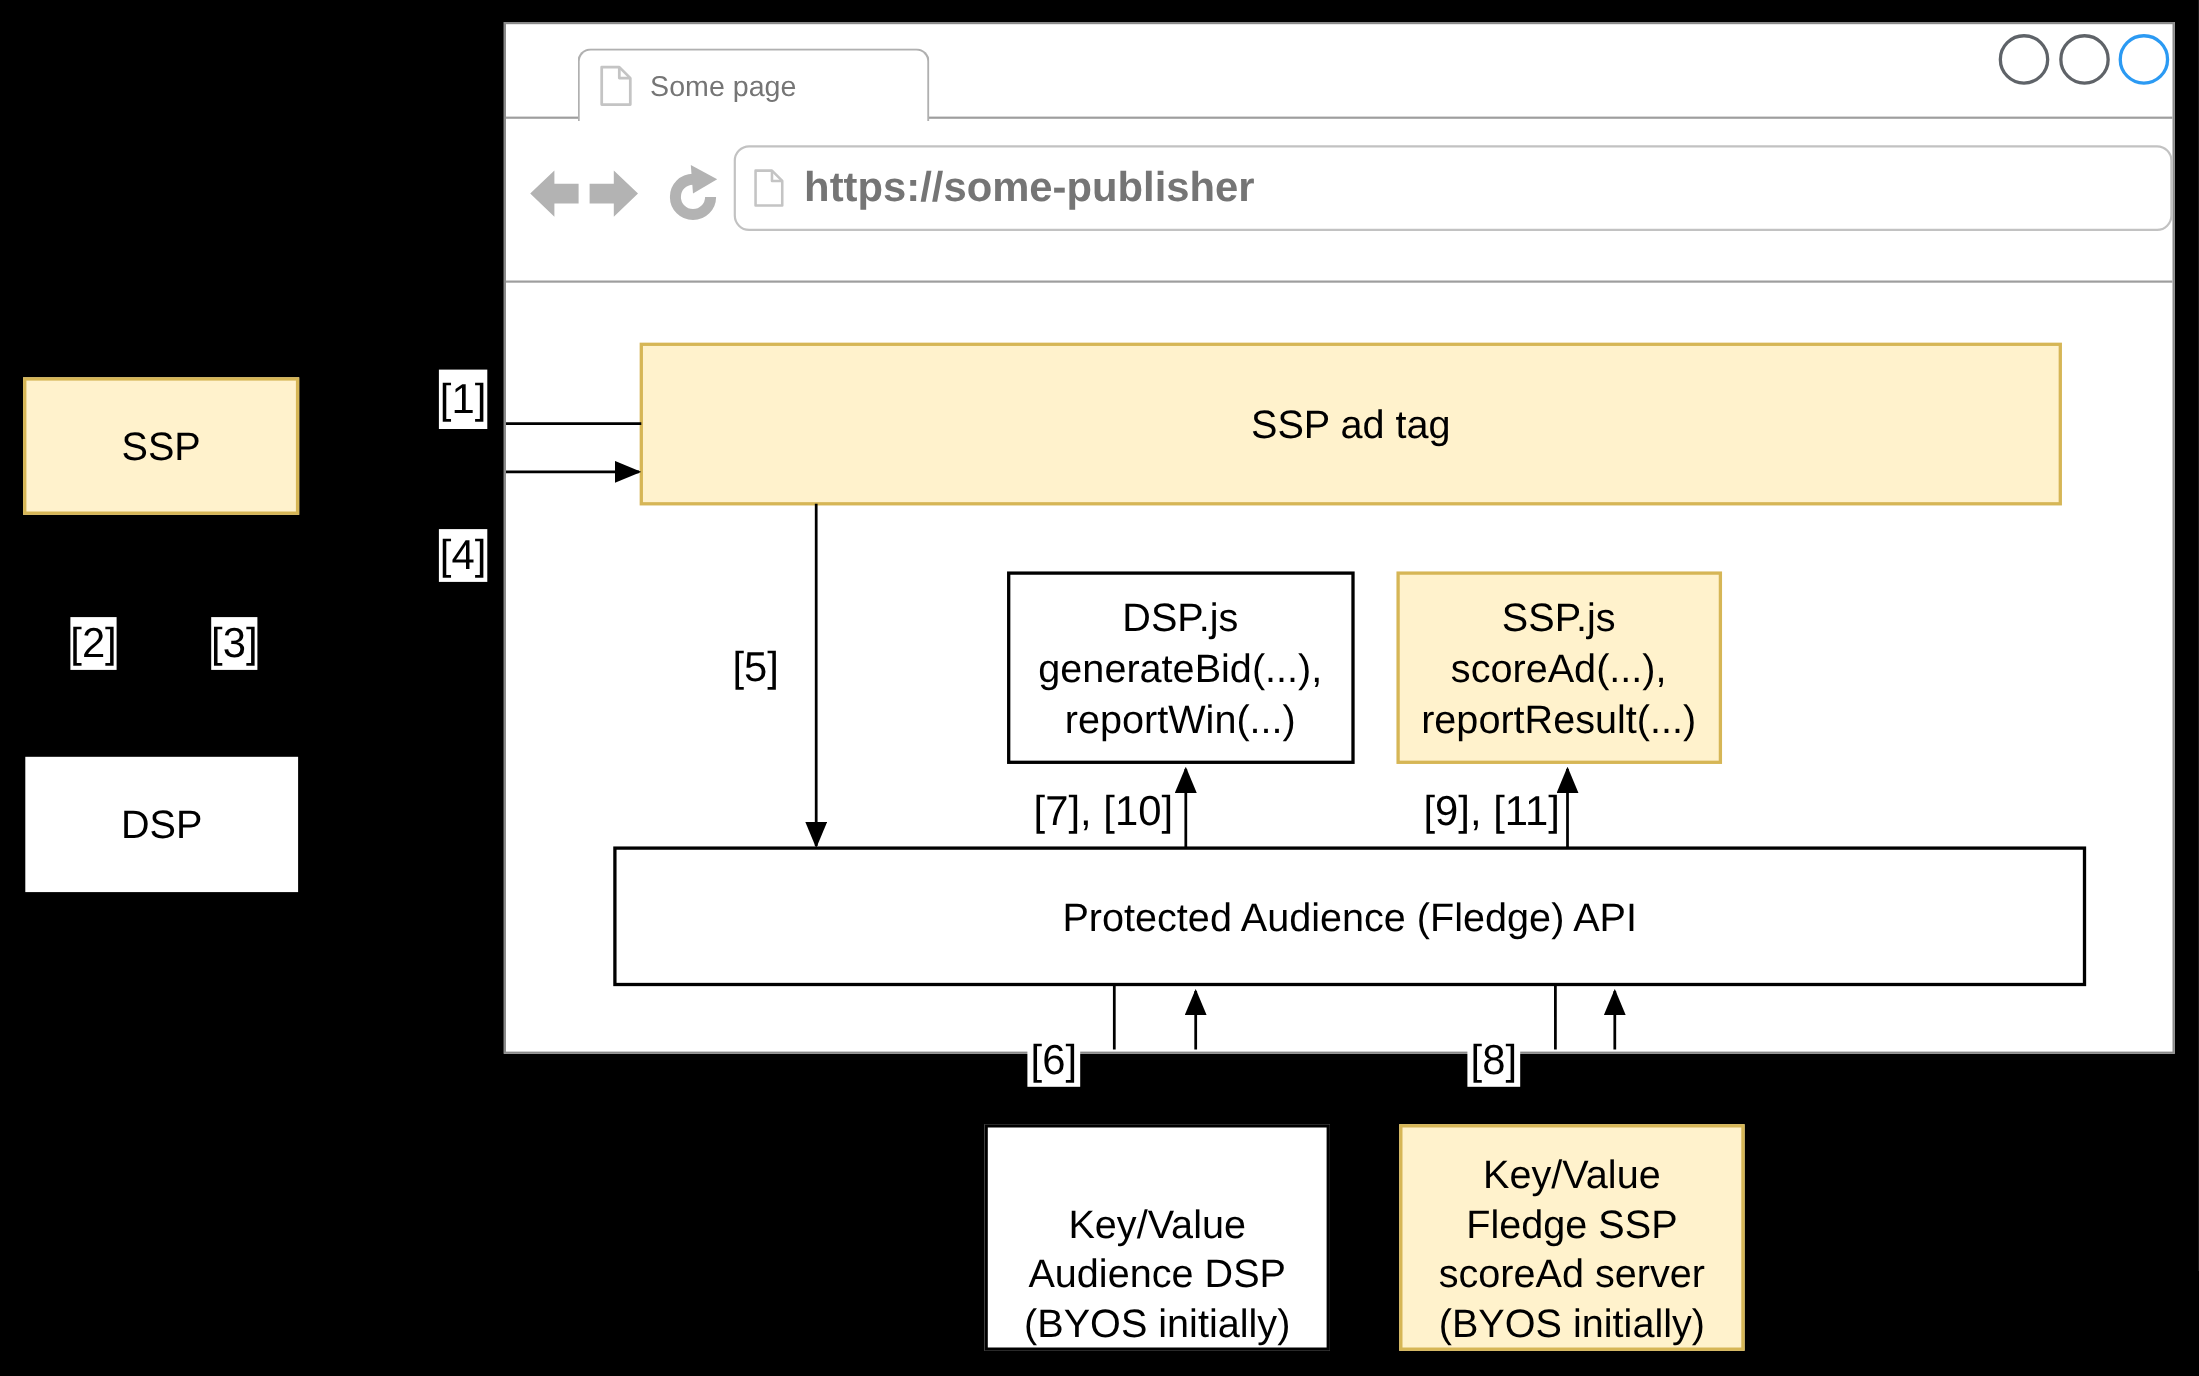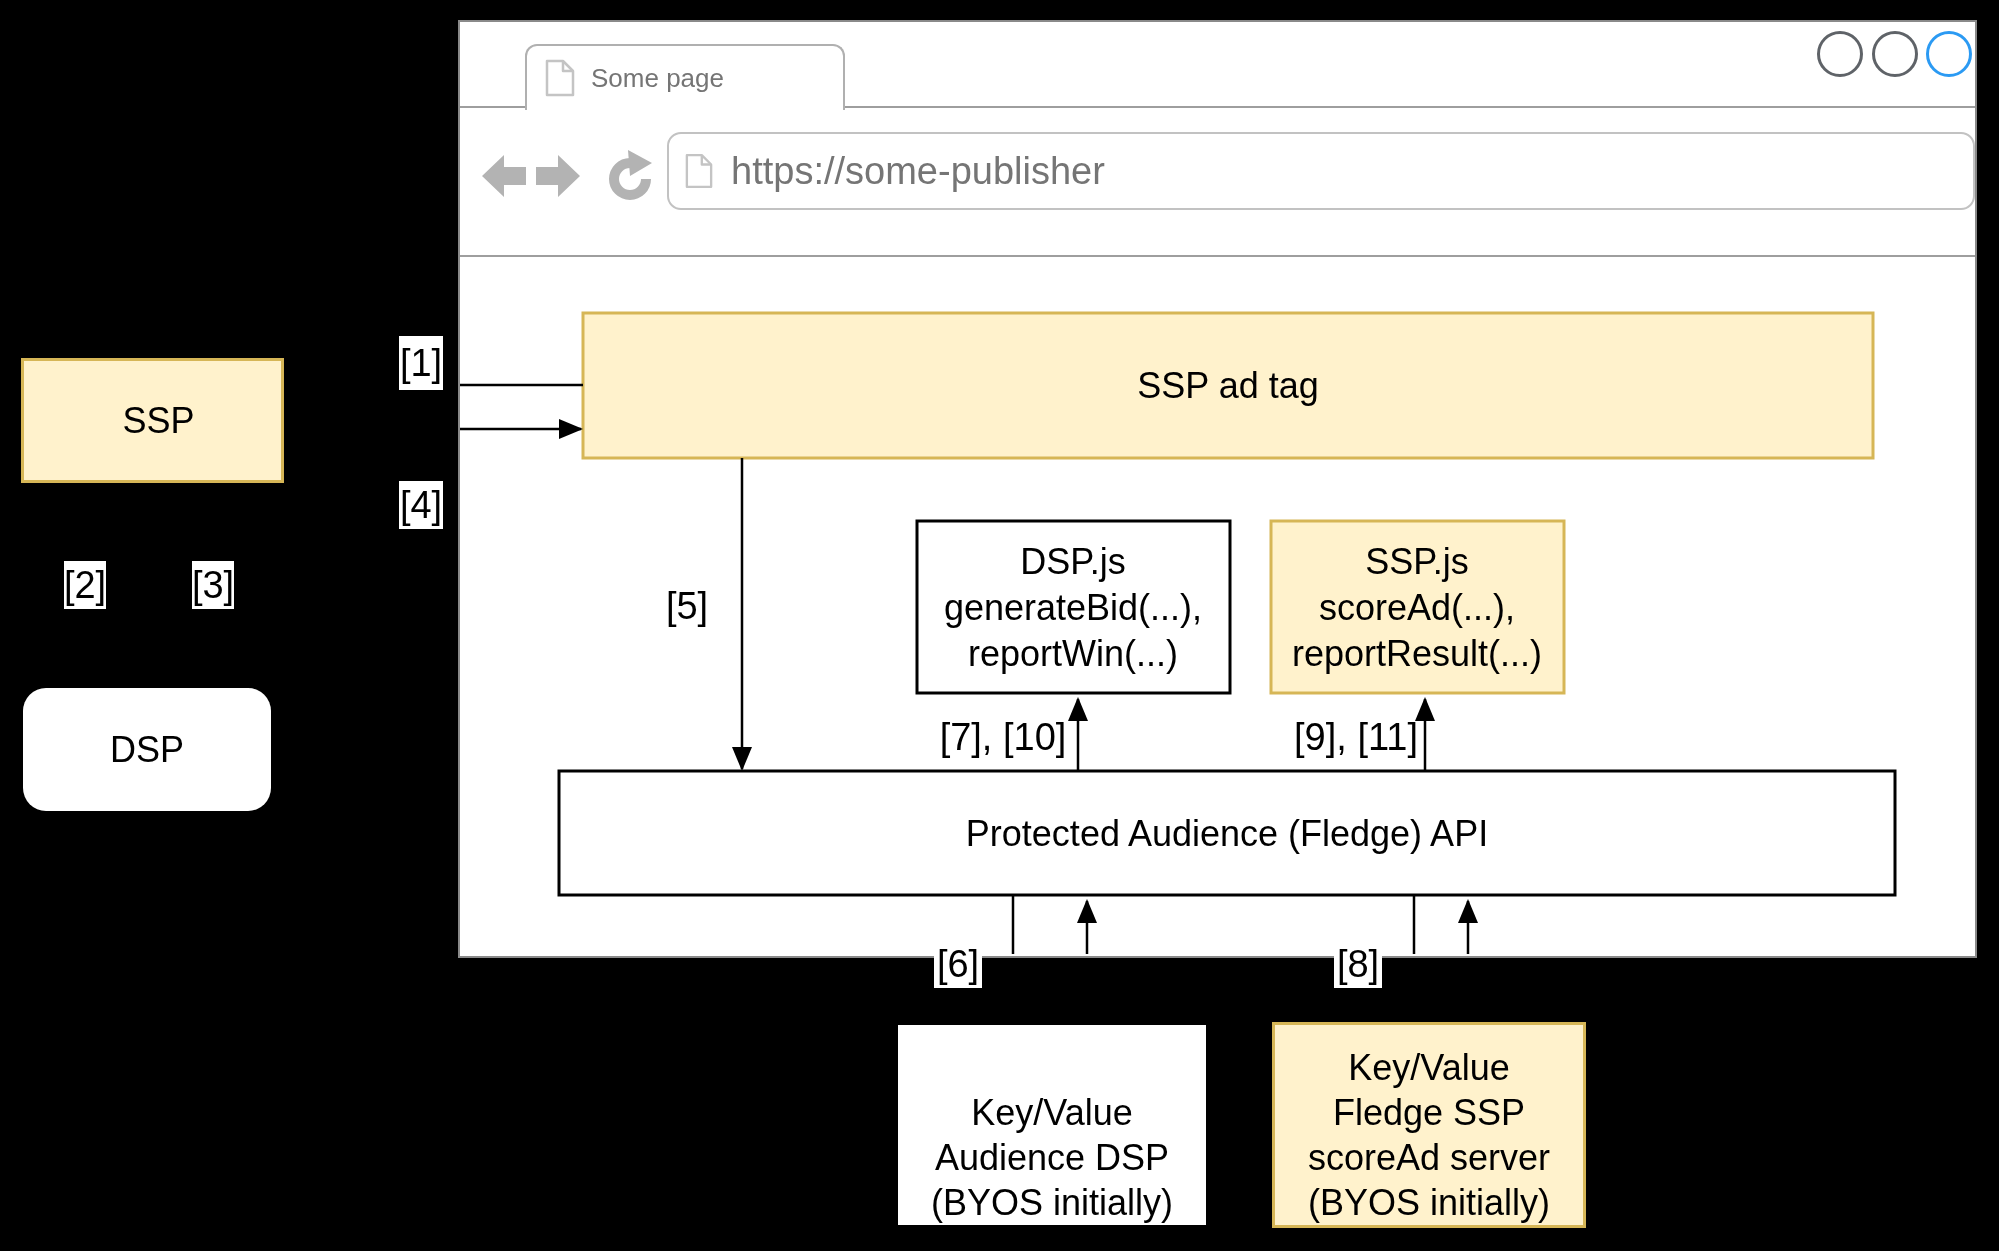--- a/index.html
+++ b/index.html
@@ -23,32 +23,32 @@
   .tab{
     left:65px;top:22px;width:298px;height:64px;background:#fff;
     border:2px solid #b0b0b0;border-bottom:none;border-radius:12px 12px 0 0;
     display:flex;align-items:center;padding-left:18px;gap:16px;z-index:2;
   }
   .tab-title{font-size:26px;color:#757575;white-space:nowrap;}
   .urlbar{
     left:207px;top:110px;width:1288px;height:74px;border:2px solid #c2c2c2;border-radius:14px;
     display:flex;align-items:center;padding-left:16px;gap:18px;background:#fff;
   }
-  .url-text{font-size:38px;color:#757575;white-space:nowrap;}
+  .url-text{font-size:38px;color:#757575;white-space:nowrap;font-weight:bold;}
   .navicon{top:131px;}
   
   .node{
     display:flex;align-items:center;justify-content:center;text-align:center;
     font-size:36px;line-height:45px;z-index:2;
   }
   .yellow{background:#FFF2CC;border:3px solid #D6B656;}
   .white-node{background:#fff;border:none;}
   .white-bordered{background:#fff;border:3px solid #000;}
-  .ssp-left{left:21px;top:358px;width:245px;height:119px;padding-left:12px;}
-  .dsp-left{left:23px;top:688px;width:248px;height:123px;border-radius:23px;}
+  .ssp-left{left:21px;top:343px;width:245px;height:119px;}
+  .dsp-left{left:23px;top:688px;width:248px;height:123px;}
   .kv{flex-direction:column;justify-content:flex-end;}
   .kv-dsp{left:895px;top:1022px;width:308px;height:200px;}
   .kv-ssp{left:1272px;top:1022px;width:308px;height:200px;}
   
   .steplabel{
     background:#fff;color:#000;font-size:38px;display:flex;align-items:center;justify-content:center;
     z-index:5;
   }
   .n1{left:399px;top:336px;width:44px;height:54px;}
   .n4{left:399px;top:481px;width:44px;height:48px;}

